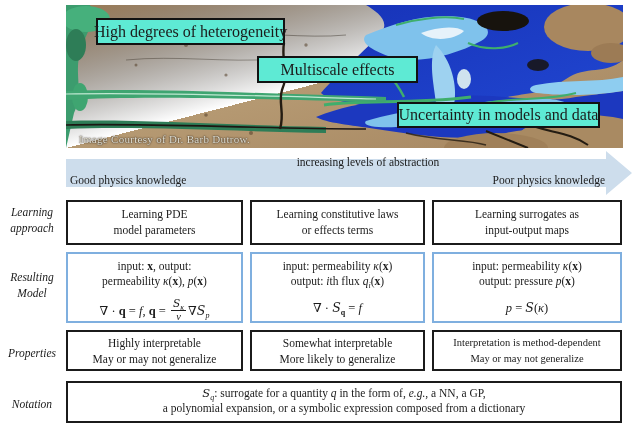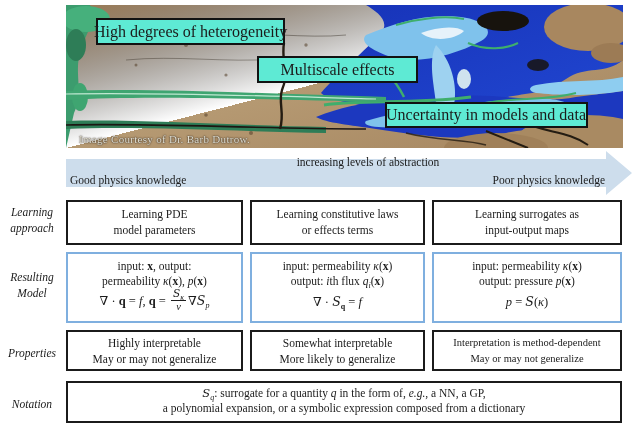--- a/index.html
+++ b/index.html
@@ -16,21 +16,21 @@
   
   .photo{position:absolute;left:66px;top:5px;width:557px;height:143px;overflow:hidden;}
   .photo svg{display:block;width:100%;height:100%;}
   .callout{
     position:absolute;background:#5eead4;border:2.5px solid #121212;
     font-size:16px;text-align:center;display:flex;align-items:center;justify-content:center;
     box-sizing:border-box;white-space:nowrap;
   }
   .callout1{left:30px;top:13px;width:189px;height:27px;}
   .callout2{left:191px;top:51px;width:161px;height:27px;}
-  .callout3{left:319px;top:97px;width:203px;height:26px;justify-content:flex-end;}
+  .callout3{left:331px;top:97px;width:203px;height:26px;}
   .photo-caption{
     position:absolute;left:13px;bottom:3px;font-size:11px;color:#e3e0d2;
     text-shadow:0 0 2px rgba(45,35,25,.95), 0 0 1px rgba(45,35,25,.9);
     letter-spacing:.3px;
   }
   
   .arrow-band{position:absolute;left:66px;top:150px;width:566px;height:46px;}
   .arrow-band svg{position:absolute;left:0;top:0;}
   .arrow-title{position:absolute;left:0;top:6px;width:540px;text-align:center;font-size:11.5px;padding-left:32px;}
   .arrow-left{position:absolute;left:4px;top:24px;font-size:11.5px;}
@@ -42,32 +42,32 @@
   .lab-props{top:345px;}
   .lab-notation{top:396px;}
   
   .tbox{position:absolute;box-sizing:border-box;background:#fff;text-align:center;}
   .box-black{border:2px solid #1b1b1b;}
   .box-blue{border:2px solid var(--model_border,#7fafdf);}
   .c1{left:66px;width:177px;}
   .c2{left:250px;width:175px;}
   .c3{left:432px;width:190px;}
   .row1{top:200px;height:45px;font-size:11.5px;line-height:16px;padding-top:4px;}
-  .row2{top:252px;height:71px;display:flex;flex-direction:column;justify-content:space-between;padding:5px 2px 12px 2px;}
+  .row2{top:252px;height:71px;display:flex;flex-direction:column;justify-content:space-between;padding:5px 2px 6px 2px;}
   .row3{top:330px;height:41px;font-size:11.5px;line-height:16px;padding-top:3px;}
   .row3.c3{font-size:10.5px;}
   .row4{top:381px;height:42px;left:66px;width:556px;font-size:11.5px;line-height:15px;padding-top:3px;}
   .io{font-size:11.5px;line-height:15px;}
   .eqline{font-size:12.5px;line-height:14px;}
   .it{font-style:italic;}
   .bf{font-weight:bold;}
   .cal{font-style:italic;font-family:"DejaVu Serif",serif;}
   sub{font-size:8px;font-style:italic;vertical-align:-3px;line-height:0;}
   sub.bf{font-style:normal;font-weight:bold;}
-  .frac{display:inline-block;vertical-align:middle;margin:0 2px;transform:translateY(-2px);}
+  .frac{display:inline-block;vertical-align:middle;margin:10px 2px;transform:translateY(-2px);}
   .frac .num{display:block;border-bottom:1px solid currentColor;padding:0 2px 0 2px;font-size:10.5px;line-height:12px;}
   .frac .den{display:block;font-size:10.5px;line-height:12px;}
 </style>
 </head>
 <body>
 
 <div id="stage">
 
   <div class="photo">
     <svg viewBox="0 0 557 143" preserveAspectRatio="none">

